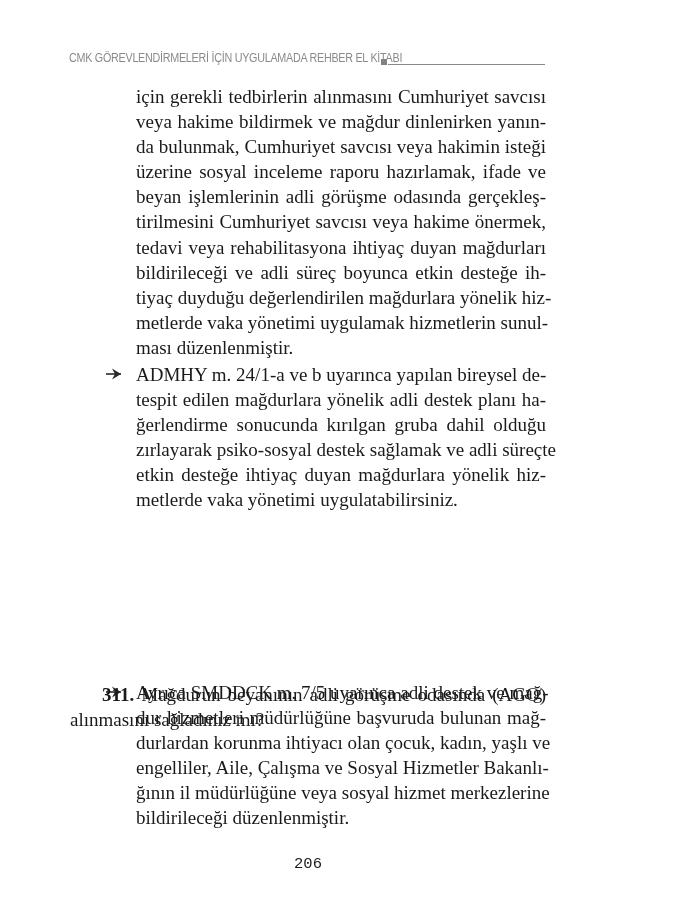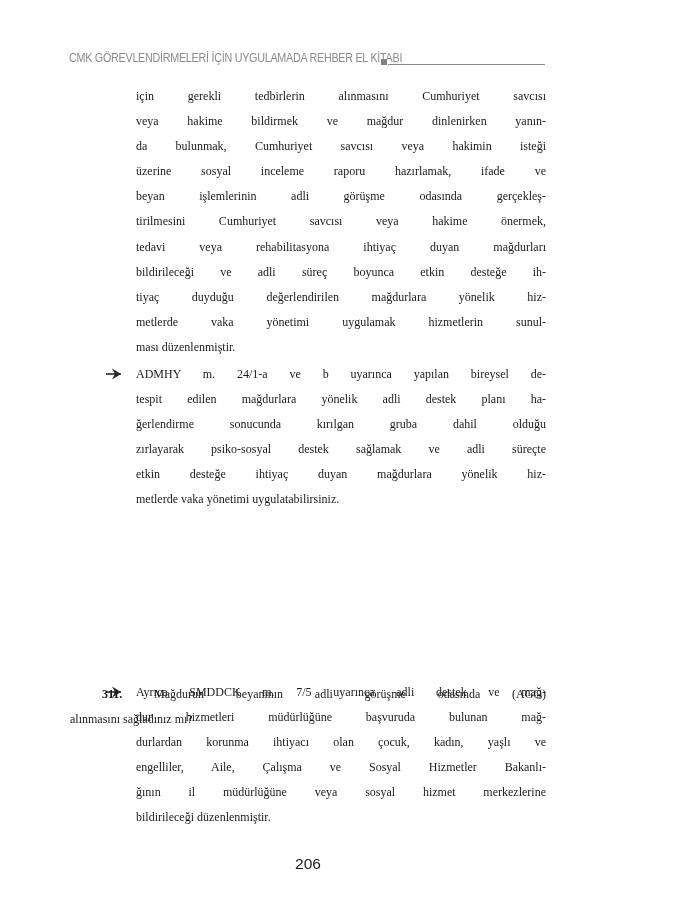--- a/index.html
+++ b/index.html
@@ -11,21 +11,21 @@
     .header-title {
       font-family: "Liberation Sans", sans-serif; font-size: 12.5px;
       color: #8a8a8a; letter-spacing: -0.3px; white-space: nowrap;
       transform: scaleX(0.86); transform-origin: left center;
       width: 312px;
     }
     .header-square { width: 6px; height: 6px; background: #808080; margin-left: 0px; flex: 0 0 auto; }
     .header-rule { flex: 1; height: 1px; background: #8a8a8a; margin-left: 1px; margin-right: 4px; }
 
     .body-text {
-      font-family: "Liberation Serif", serif; font-size: 12px; color: #1a1a1a;
+      font-family: "Liberation Serif", serif; font-size: 19px; color: #1a1a1a;
       line-height: 25.1px; text-align: justify;
     }
     .line { display: block; text-align: justify; text-align-last: justify; height: 25.1px; white-space: nowrap; }
     .line.last { text-align-last: left; }
 
     .block { position: absolute; }
     #intro { left: 136px; top: 84px; width: 410px; }
     #bullet1 { left: 100px; top: 353px; width: 446px; margin-top: 9px; }
     #bullet2 { left: 100px; top: 520px; width: 446px; }
     #question { left: 70px; top: 682px; width: 476px; }
@@ -33,21 +33,21 @@
     .bullet-row { position: relative; }
     .bullet-arrow {
       position: absolute; left: 4px; top: 5px; width: 20px; height: 14px;
     }
     .bullet-lines { margin-left: 36px; }
     .q-first { padding-left: 32px; }
     .q-num { font-weight: bold; }
 
     .page-number {
       position: absolute; left: 0; width: 616px; top: 855px; text-align: center;
-      font-family: Liberation Sans, sans-serif; font-size: 15.5px; color: #1a1a1a;
+      font-family: Liberation Mono, monospace; font-size: 15.5px; color: #1a1a1a;
     }
   </style>
 </head>
 <body>
 
 <div class="header">
   <span class="header-title">CMK GÖREVLENDİRMELERİ İÇİN UYGULAMADA REHBER EL KİTABI</span>
   <span class="header-square"></span>
   <span class="header-rule"></span>
 </div>

